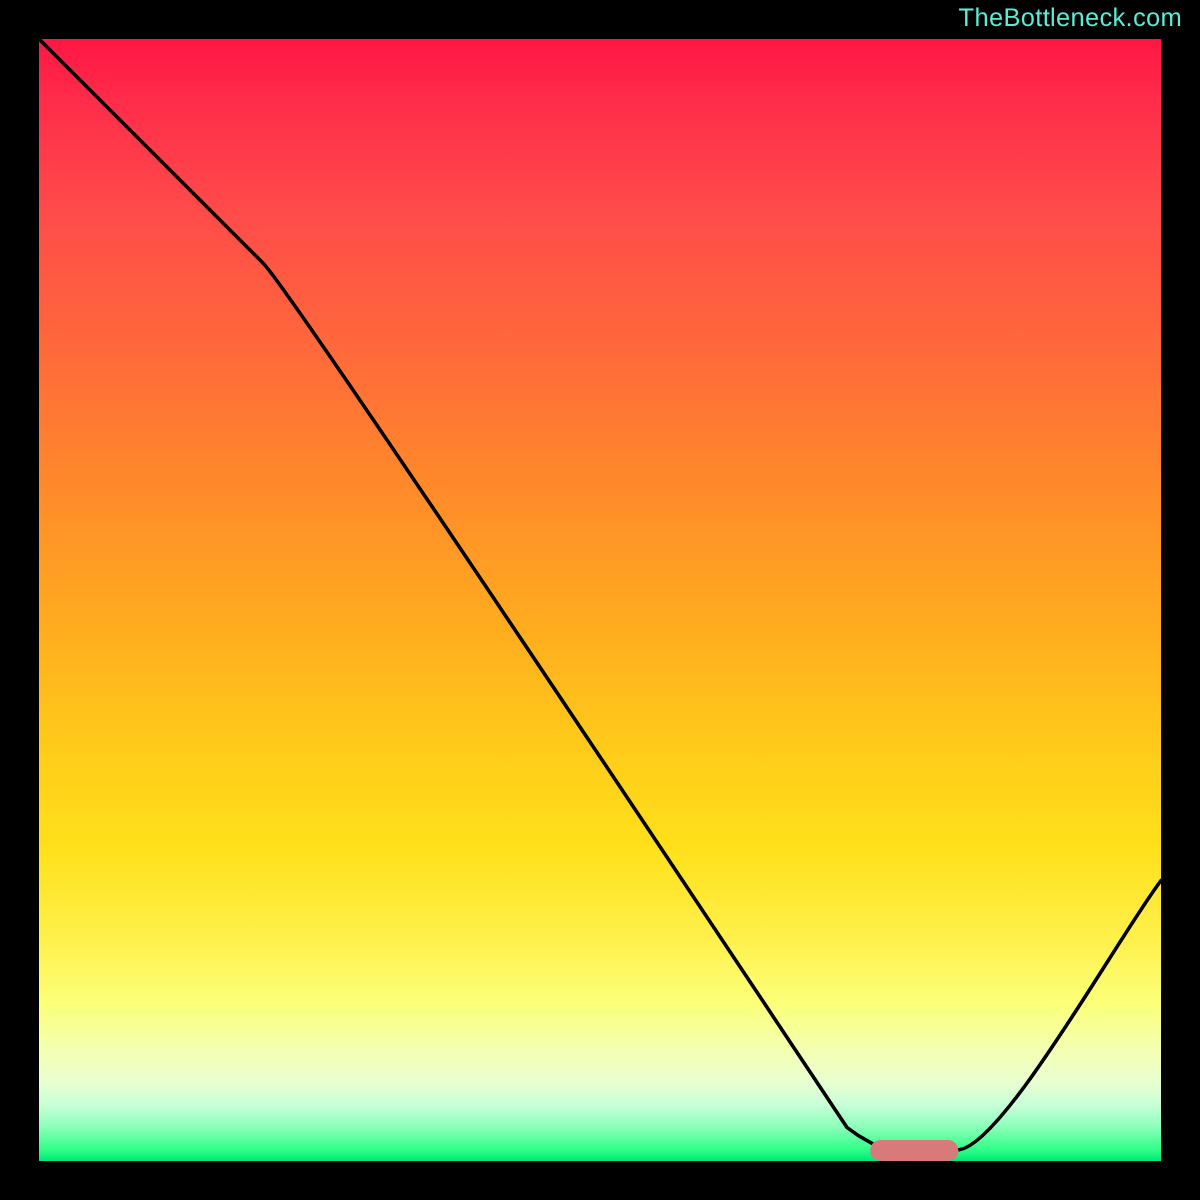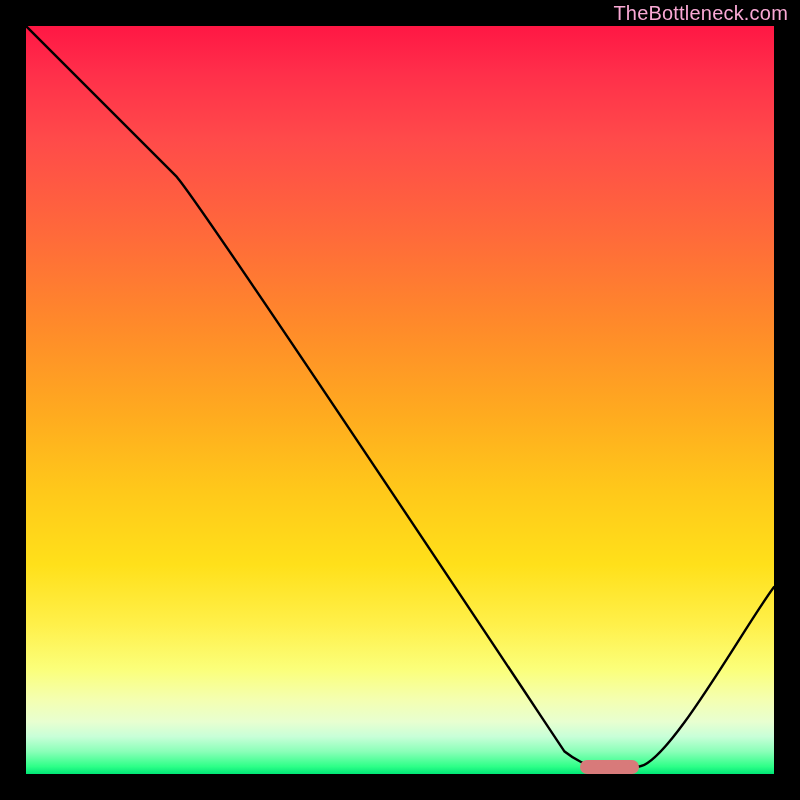--- a/index.html
+++ b/index.html
@@ -14,22 +14,22 @@
   .outer {
     position: relative;
     width: 800px;
     height: 800px;
     background: #000;
   }
   .attribution {
     position: absolute;
     top: 2px;
     right: 12px;
-    color: #f9a8d4;
-    font-size: 20px;
+    color: #5eead4;
+    font-size: 17px;
     letter-spacing: 0.2px;
     font-weight: 400;
   }
   .plot {
     position: absolute;
     left: 26px;
     top: 26px;
     width: 748px;
     height: 748px;
     

